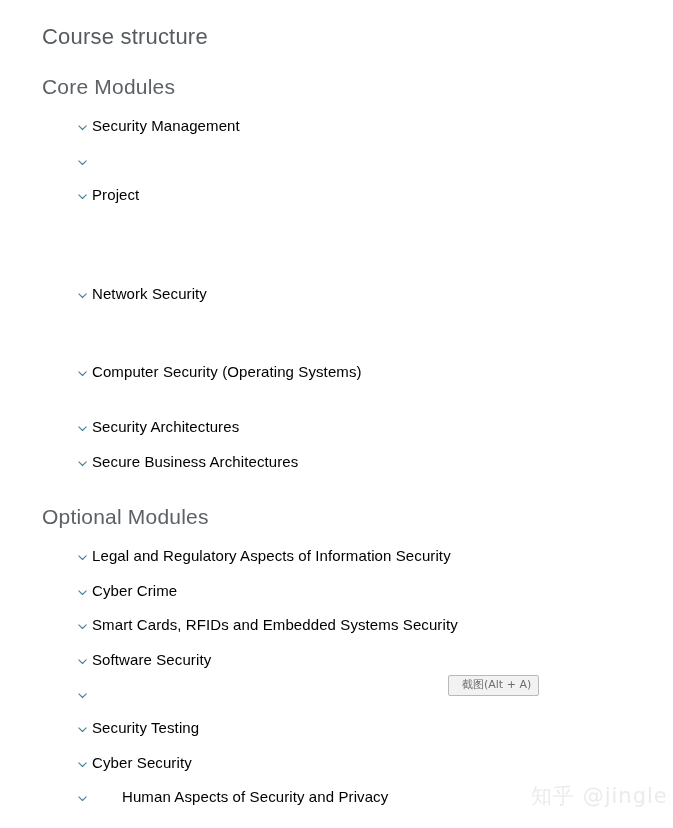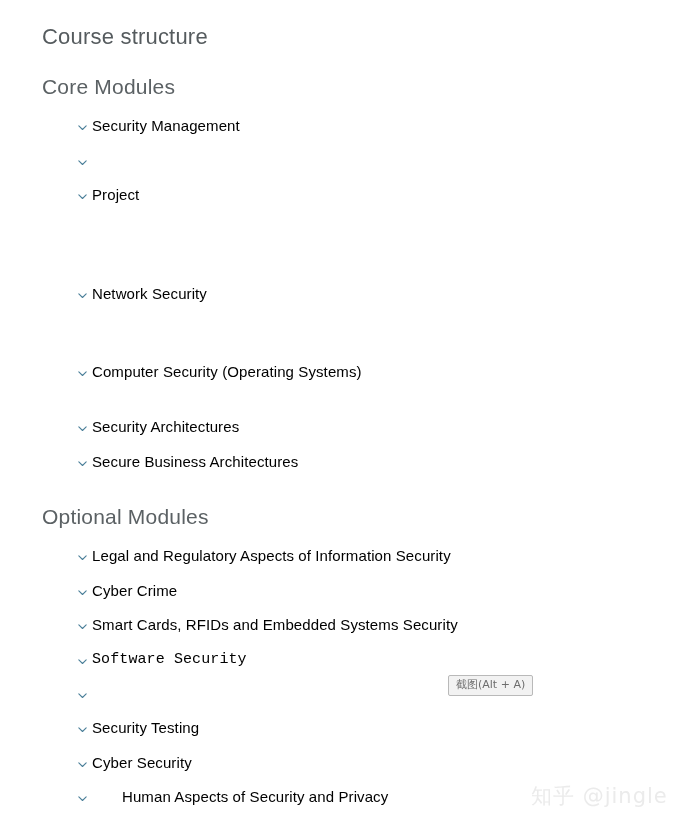--- a/index.html
+++ b/index.html
@@ -77,21 +77,21 @@
     color: #000000;
     line-height: 20px;
     letter-spacing: 0.1px;
   }
 
   
   .capture-tooltip {
     position: absolute;
     left: 448px;
     top: 675px;
-    padding: 2px 7px 3px 7px;
+    padding: 2px 7px 3px 13px;
     border: 1px solid #b9b9b9;
     background: #f2f2f2;
     color: #6d6d6d;
     font-size: 11px;
     line-height: 14px;
     border-radius: 2px;
     font-family: "DejaVu Sans", "Liberation Sans", sans-serif;
     white-space: nowrap;
     box-shadow: 0 0 0 1px rgba(255,255,255,0.6);
   }
@@ -191,21 +191,21 @@
         <span class="module-label">Cyber Crime</span>
       </div>
       <div class="module-item" style="top: 614px;">
         <span class="chevron-icon">
           <svg viewBox="0 0 12 12" aria-hidden="true">
             <path d="M2 4.3 L6 8.2 L10 4.3" fill="none" stroke="#4b7f99" stroke-width="1.2" stroke-linecap="round" stroke-linejoin="round"></path>
           </svg>
         </span>
         <span class="module-label">Smart Cards, RFIDs and Embedded Systems Security</span>
       </div>
-      <div class="module-item" style="top: 649px; font-family: Liberation Mono, monospace;">
+      <div class="module-item" style="top: 649px;">
         <span class="chevron-icon">
           <svg viewBox="0 0 12 12" aria-hidden="true">
             <path d="M2 4.3 L6 8.2 L10 4.3" fill="none" stroke="#4b7f99" stroke-width="1.2" stroke-linecap="round" stroke-linejoin="round"></path>
           </svg>
         </span>
         <span class="module-label">Software Security</span>
       </div>
       <div class="module-item" style="top: 683px;">
         <span class="chevron-icon">
           <svg viewBox="0 0 12 12" aria-hidden="true">

